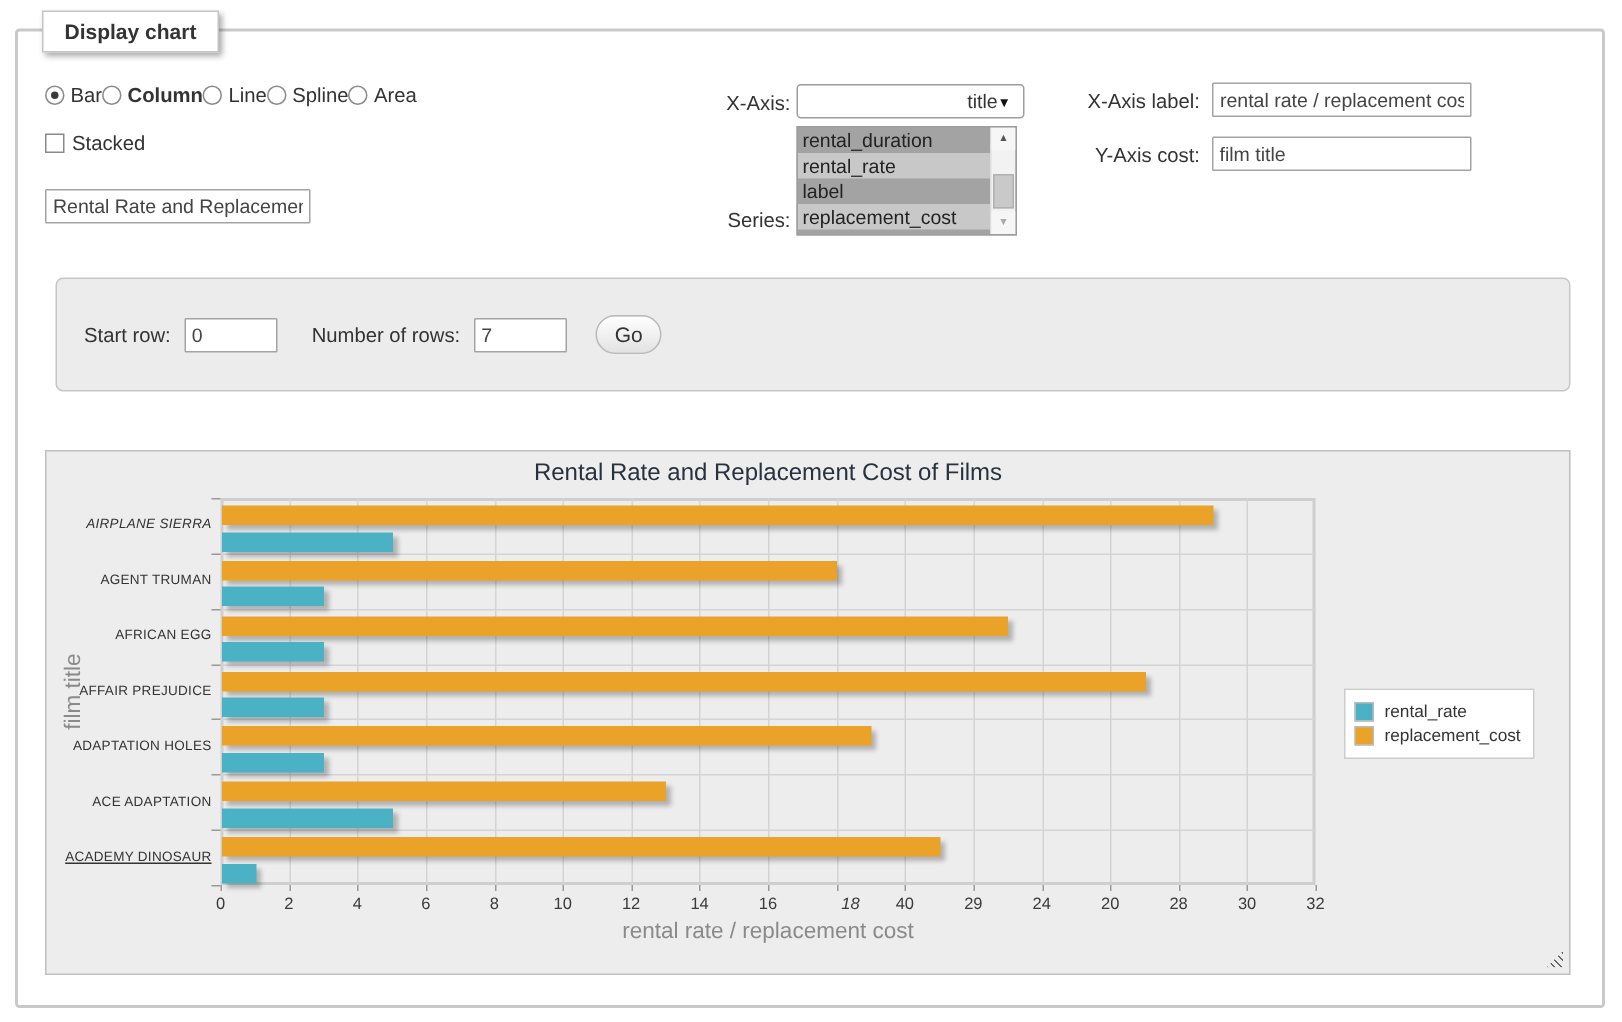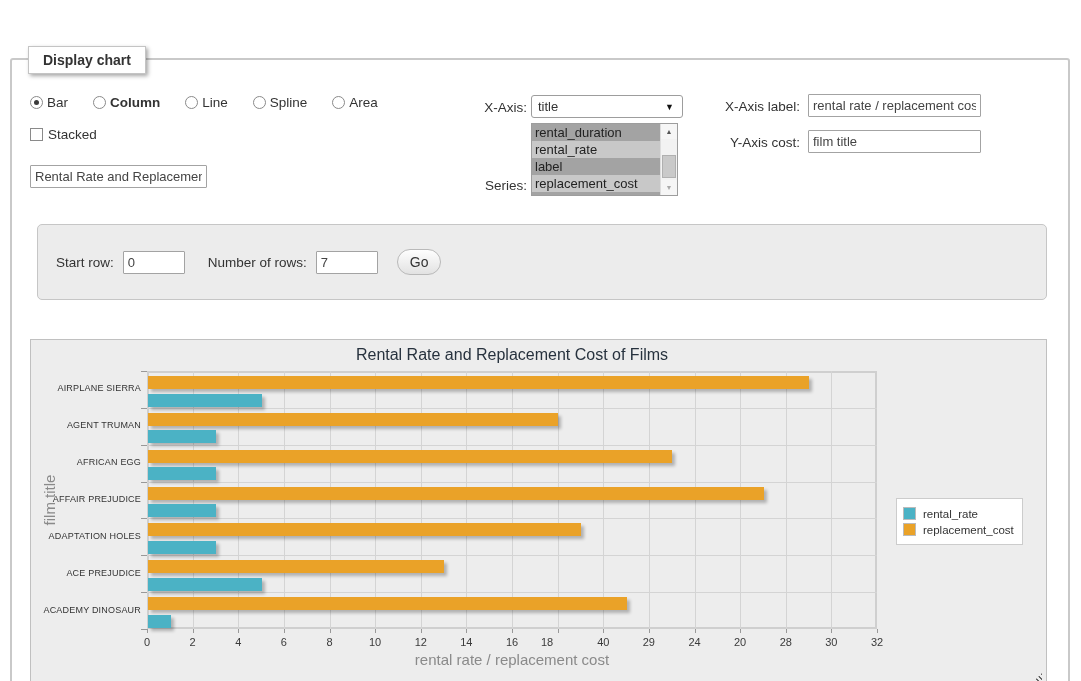--- a/index.html
+++ b/index.html
@@ -1,40 +1,40 @@
 <!DOCTYPE html>
 <html><head>
 <meta charset="utf-8">
 <style>
   * { box-sizing: border-box; margin: 0; padding: 0; }
   html,body { width:1081px; height:681px; background:#fff; font-family:"Liberation Sans",sans-serif; position:relative; overflow:hidden; }
-  .abs { position:absolute;margin-top:39px; }
+  .abs { position:absolute; }
 
   
   .fieldset-border { left:10px; top:19px; width:1060px; height:653px; border:2px solid #c9c9c9; border-radius:3px; }
   .legend-box { left:28px; top:7px; height:28px; padding:5px 14px; background:#fff; border:1px solid #c4c4c4; box-shadow:2px 2px 4px rgba(0,0,0,0.35); font-size:14px; font-weight:bold; color:#333; z-index:5; }
 
   .lbl { font-size:13.5px; color:#333; white-space:nowrap; }
   .rlbl { text-align:right; }
 
   
-  .radio-group { left:30px; top:56px; display:flex; gap:25px; align-items:center; }
+  .radio-group { left:30px; top:56px; display:flex; gap:0; align-items:center; }
   .radio-item { display:flex; align-items:center; gap:4px; cursor:default; }
   .radio-dot { width:13px; height:13px; border:1px solid #8a8a8a; border-radius:50%; background:#fff; position:relative; flex:0 0 auto; }
   .radio-dot.checked::after { content:""; position:absolute; left:3px; top:3px; width:5px; height:5px; border-radius:50%; background:#3a3a3a; }
   .check-row { left:30px; top:88px; display:flex; align-items:center; gap:5px; }
   .check-box { width:13px; height:13px; border:1px solid #8a8a8a; background:#fff; flex:0 0 auto; }
 
   
   .inp { border:1px solid #a3a3a3; background:#fff; font-family:"Liberation Sans",sans-serif; font-size:13px; color:#444; padding:2px 4px; height:23px; border-radius:1px; }
   .title-inp { left:30px; top:126px; width:177px; }
 
   
   .select { left:531px; top:56px; width:152px; height:23px; border:1px solid #9d9d9d; border-radius:3px; background:#fff; display:flex; align-items:center; padding:0 6px; font-size:13px; color:#333; }
-  .select .sel-text { flex:1 1 auto; overflow:hidden; white-space:nowrap; }
+  .select .sel-text { flex:1 1 auto; overflow:hidden; white-space:nowrap;text-align:right; }
   .select .sel-arrow { font-size:9px; color:#111; margin-right:2px; }
 
   
   .listbox { left:531px; top:84px; width:147px; height:73px; border:1px solid #9d9d9d; background:#a3a3a3; overflow:hidden; }
   .lb-opts { position:absolute; left:0; top:0; right:17px; bottom:0; }
   .opt { height:17px; line-height:17px; font-size:13px; color:#222; padding:0 3px; white-space:nowrap; overflow:hidden; }
   .opt.sel { background:#c8c8c8; }
   .sb { position:absolute; top:0; right:0; width:17px; bottom:0; background:#f2f2f2; border-left:1px solid #ddd; }
   .sb-btn { position:absolute; left:0; width:16px; height:15px; background:#f6f6f6; display:flex; align-items:center; justify-content:center; font-size:7px; color:#555; }
   .sb-btn.up { top:0; }
@@ -195,21 +195,21 @@
     <div class="xticklab" style="left: 283.5px; top: 296px;">8</div>
     <div class="xtickmark" style="left: 344.125px; top: 289px;"></div>
     <div class="xticklab" style="left: 329.125px; top: 296px;">10</div>
     <div class="xtickmark" style="left: 389.75px; top: 289px;"></div>
     <div class="xticklab" style="left: 374.75px; top: 296px;">12</div>
     <div class="xtickmark" style="left: 435.375px; top: 289px;"></div>
     <div class="xticklab" style="left: 420.375px; top: 296px;">14</div>
     <div class="xtickmark" style="left: 481px; top: 289px;"></div>
     <div class="xticklab" style="left: 466px; top: 296px;">16</div>
     <div class="xtickmark" style="left: 526.625px; top: 289px;"></div>
-    <div class="xticklab" style="left: 501px; top: 296px;">18</div>
+    <div class="xticklab" style="left: 521px; top: 296px; font-style: italic;">18</div>
     <div class="xtickmark" style="left: 572.25px; top: 289px;"></div>
     <div class="xticklab" style="left: 557.25px; top: 296px;">40</div>
     <div class="xtickmark" style="left: 617.875px; top: 289px;"></div>
     <div class="xticklab" style="left: 602.875px; top: 296px;">29</div>
     <div class="xtickmark" style="left: 663.5px; top: 289px;"></div>
     <div class="xticklab" style="left: 648.5px; top: 296px;">24</div>
     <div class="xtickmark" style="left: 709.125px; top: 289px;"></div>
     <div class="xticklab" style="left: 694.125px; top: 296px;">20</div>
     <div class="xtickmark" style="left: 754.75px; top: 289px;"></div>
     <div class="xticklab" style="left: 739.75px; top: 296px;">28</div>
@@ -218,34 +218,34 @@
     <div class="xtickmark" style="left: 846px; top: 289px;"></div>
     <div class="xticklab" style="left: 831px; top: 296px;">32</div>
     <div class="ytickmark" style="left: 110px; top: 31px;"></div>
     <div class="ytickmark" style="left: 110px; top: 67.8571px;"></div>
     <div class="ytickmark" style="left: 110px; top: 104.714px;"></div>
     <div class="ytickmark" style="left: 110px; top: 141.571px;"></div>
     <div class="ytickmark" style="left: 110px; top: 178.429px;"></div>
     <div class="ytickmark" style="left: 110px; top: 215.286px;"></div>
     <div class="ytickmark" style="left: 110px; top: 252.143px;"></div>
     <div class="ytickmark" style="left: 110px; top: 289px;"></div>
-    <div class="cat-lab" style="left: 0px; top: 43.4286px;">AIRPLANE SIERRA</div>
+    <div class="cat-lab" style="left: 0px; top: 43.4286px; font-style: italic;">AIRPLANE SIERRA</div>
     <div class="bar" style="left: 117px; top: 36px; width: 661.334px; background: rgb(234, 162, 40);"></div>
     <div class="bar" style="left: 117px; top: 53.5px; width: 113.834px; background: rgb(75, 178, 197);"></div>
     <div class="cat-lab" style="left: 0px; top: 80.2857px;">AGENT TRUMAN</div>
     <div class="bar" style="left: 117px; top: 72.8571px; width: 410.397px; background: rgb(234, 162, 40);"></div>
     <div class="bar" style="left: 117px; top: 90.3571px; width: 68.2094px; background: rgb(75, 178, 197);"></div>
     <div class="cat-lab" style="left: 0px; top: 117.143px;">AFRICAN EGG</div>
     <div class="bar" style="left: 117px; top: 109.714px; width: 524.459px; background: rgb(234, 162, 40);"></div>
     <div class="bar" style="left: 117px; top: 127.214px; width: 68.2094px; background: rgb(75, 178, 197);"></div>
     <div class="cat-lab" style="left: 0px; top: 154px;">AFFAIR PREJUDICE</div>
     <div class="bar" style="left: 117px; top: 146.571px; width: 615.709px; background: rgb(234, 162, 40);"></div>
     <div class="bar" style="left: 117px; top: 164.071px; width: 68.2094px; background: rgb(75, 178, 197);"></div>
     <div class="cat-lab" style="left: 0px; top: 190.857px;">ADAPTATION HOLES</div>
     <div class="bar" style="left: 117px; top: 183.429px; width: 433.209px; background: rgb(234, 162, 40);"></div>
     <div class="bar" style="left: 117px; top: 200.929px; width: 68.2094px; background: rgb(75, 178, 197);"></div>
-    <div class="cat-lab" style="left: 0px; top: 227.714px;">ACE PREJUDICE</div>
+    <div class="cat-lab" style="left: 0px; top: 227.714px;">ACE ADAPTATION</div>
     <div class="bar" style="left: 117px; top: 220.286px; width: 296.334px; background: rgb(234, 162, 40);"></div>
     <div class="bar" style="left: 117px; top: 237.786px; width: 113.834px; background: rgb(75, 178, 197);"></div>
-    <div class="cat-lab" style="left: 0px; top: 264.571px;">ACADEMY DINOSAUR</div>
+    <div class="cat-lab" style="left: 0px; top: 264.571px; text-decoration: underline;">ACADEMY DINOSAUR</div>
     <div class="bar" style="left: 117px; top: 257.143px; width: 478.834px; background: rgb(234, 162, 40);"></div>
     <div class="bar" style="left: 117px; top: 274.643px; width: 22.5844px; background: rgb(75, 178, 197);"></div>
   </div>
 
 </body></html>

